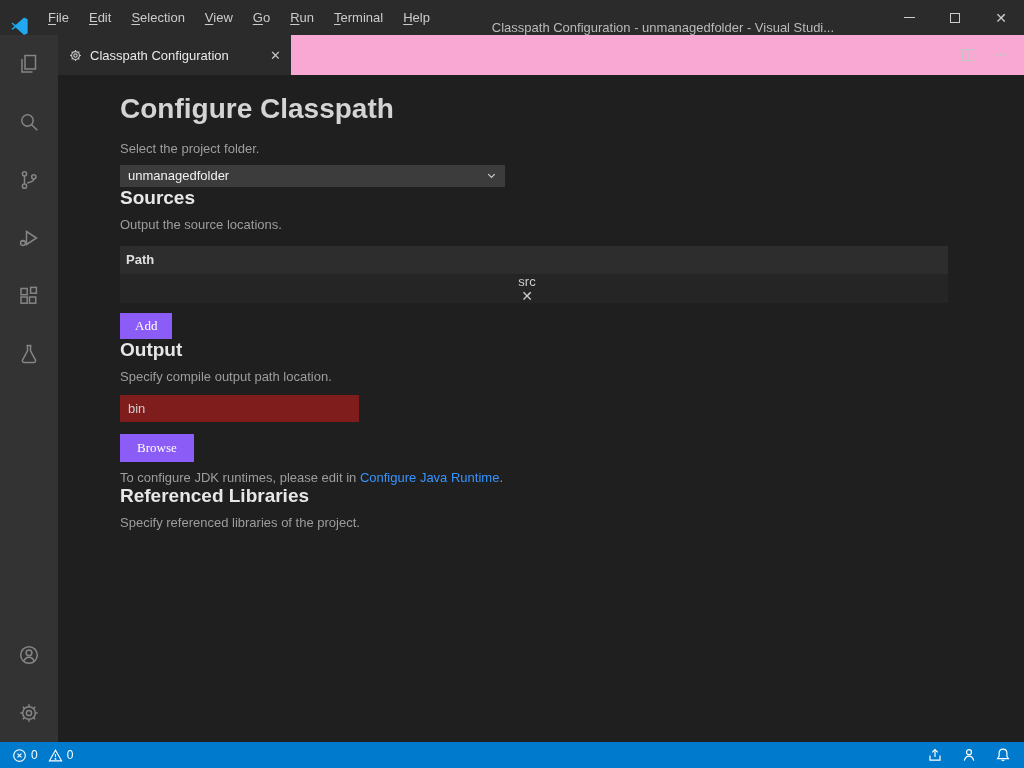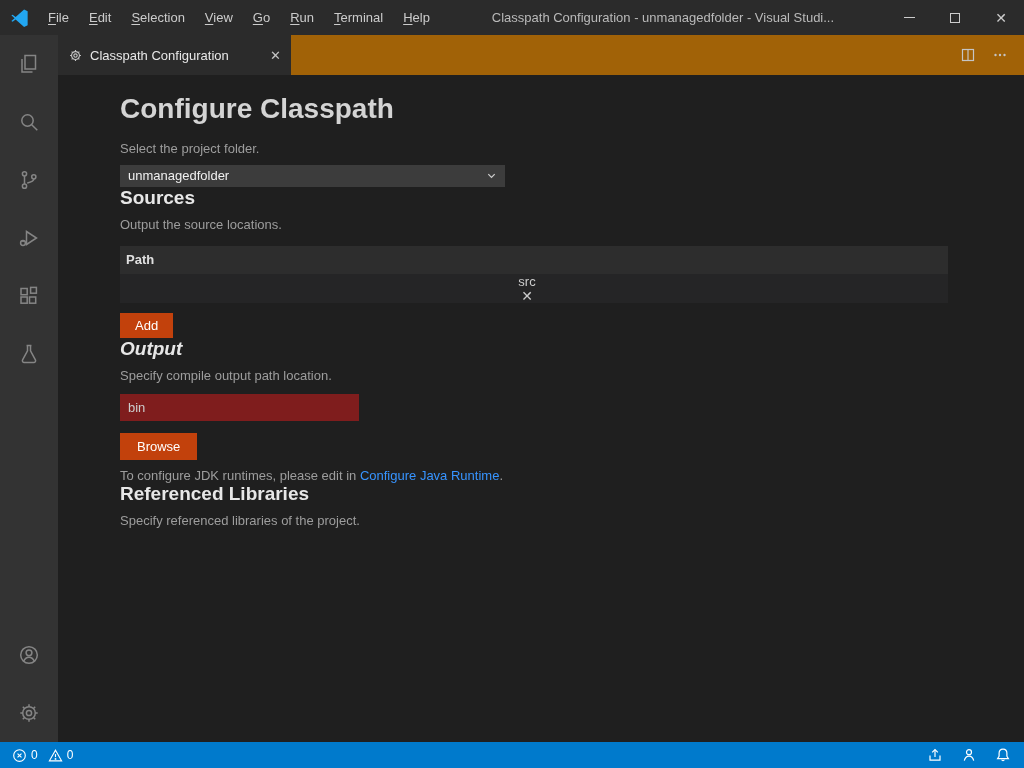--- a/index.html
+++ b/index.html
@@ -1,67 +1,67 @@
 <!DOCTYPE html>
 <html><head>
 <meta charset="utf-8">
 <style>
   * { box-sizing: border-box; }
   html, body { margin:0; padding:0; width:1024px; height:768px; overflow:hidden;
     background:#1f1f1f; font-family:"Liberation Sans","DejaVu Sans",sans-serif; }
   .window { width:1024px; height:768px; display:flex; flex-direction:column; }
 
   
-  .titlebar { height:35px; flex:0 0 35px; background:#2b2b2b; display:flex; align-items:center;
+  .titlebar { height:35px; flex:0 0 35px; background:#2b2b2b; display:flex; align-items:flex-end;
     color:#cccccc; font-size:13px; user-select:none; }
   .logo-wrap { width:38px; display:flex; justify-content:center; align-items:center; }
   .menubar { display:flex; height:35px; }
   .menu-item { padding:0 10px; line-height:35px; cursor:default; }
   .menu-item u { text-decoration:underline; text-underline-offset:2px; }
   .window-title { flex:1; text-align:center; white-space:nowrap; overflow:hidden; color:#bababa; padding:0 6px; }
   .window-controls { display:flex; height:35px; }
   .wc { width:46px; display:flex; align-items:center; justify-content:center; color:#cccccc; cursor:default; }
   .wc-min-glyph { width:11px; border-top:1px solid #cccccc; }
   .wc-max-glyph { width:10px; height:10px; border:1px solid #cccccc; }
   .wc-close-glyph { font-size:14px; line-height:1; }
 
   
   .main { flex:1; display:flex; min-height:0; }
   .activitybar { width:58px; flex:0 0 58px; background:#333333; display:flex; flex-direction:column; }
   .ab-item { height:58px; display:flex; align-items:center; justify-content:center; cursor:pointer; }
   .ab-spacer { flex:1; }
 
   .editor { flex:1; display:flex; flex-direction:column; background:#1f1f1f; min-width:0; }
-  .tabbar { height:40px; flex:0 0 40px; background:#a16207; display:flex; align-items:stretch; }
+  .tabbar { height:40px; flex:0 0 40px; background:#f9a8d4; display:flex; align-items:stretch; }
   .tab { width:233px; background:#2b2b2b; display:flex; align-items:center; gap:7px; padding:0 10px;
     font-size:13px; color:#e8e8e8; cursor:pointer; }
   .tab-close { margin-left:auto; color:#c5c5c5; font-size:13px; cursor:pointer; line-height:1; }
   .tabbar-actions { margin-left:auto; display:flex; align-items:center; gap:16px; padding-right:16px; }
   .tb-action { display:flex; align-items:center; cursor:pointer; }
 
   
   .content { flex:1; padding:17px 0 0 62px; overflow:hidden; }
   .page-title { margin:0; font-size:28px; line-height:1.2; font-weight:600; color:#d4d4d4; }
   .field-label { margin-top:15px; font-size:13px; color:#9d9d9d; }
   .dropdown { margin-top:9px; width:385px; height:22px; background:#3c3c3c; display:flex; align-items:center;
     justify-content:space-between; padding:0 8px; font-size:13px; color:#f0f0f0; cursor:pointer; }
   h2.section { margin:0; font-size:19px; font-weight:600; color:#e7e7e7; }
   .mt-sources { margin-top:42px; }
-  .mt-output { margin-top:41px;font-style:italic; }
+  .mt-output { margin-top:41px; }
   .mt-jdk { margin-top:40px; }
   .mt-libs { margin-top:44px; }
   .section-desc { margin-top:8px; font-size:13px; color:#9d9d9d; }
   .table { margin-top:14px; width:828px; }
   .table-header { height:28px; background:#2d2d2d; display:flex; align-items:center; padding:8px 6px;
     font-size:13px; font-weight:bold; color:#e0e0e0; }
   .table-row { height:29px; background:#252526; display:flex; align-items:center; justify-content:space-between;
     padding:0 20px 0 6px; font-size:13px; color:#cccccc; cursor:pointer;flex-direction:column; }
   .row-close { color:#cccccc; font-size:14px; line-height:1; cursor:pointer; }
-  .btn { margin-top:10px; display:inline-block; background:#c2410c; border:none; color:#ffffff;
-    font-size:13px; font-family:Liberation Sans, sans-serif; padding:5px 15px; cursor:pointer; }
+  .btn { margin-top:10px; display:inline-block; background:#8b5cf6; border:none; color:#ffffff;
+    font-size:13px; font-family:Liberation Serif, serif; padding:5px 15px; cursor:pointer; }
   .btn-browse { margin-top:12px; padding:6px 17px; }
   .text-input { margin-top:11px; display:block; width:239px; height:27px; background:#7f1d1d; border:none;
     color:#cccccc; font-size:13px; font-family:inherit; padding:0 8px; outline:none; }
   .jdk-line { margin-top:8px; font-size:13px; color:#9d9d9d; }
   .link { color:#3794ff; cursor:pointer; text-decoration:none; }
 
   
   .statusbar { height:26px; flex:0 0 26px; background:#007acc; display:flex; align-items:center;
     color:#ffffff; font-size:12px; padding-left:8px; }
   .sb-group { display:flex; align-items:center; gap:4px; height:26px; padding:0 4px; cursor:pointer; }

